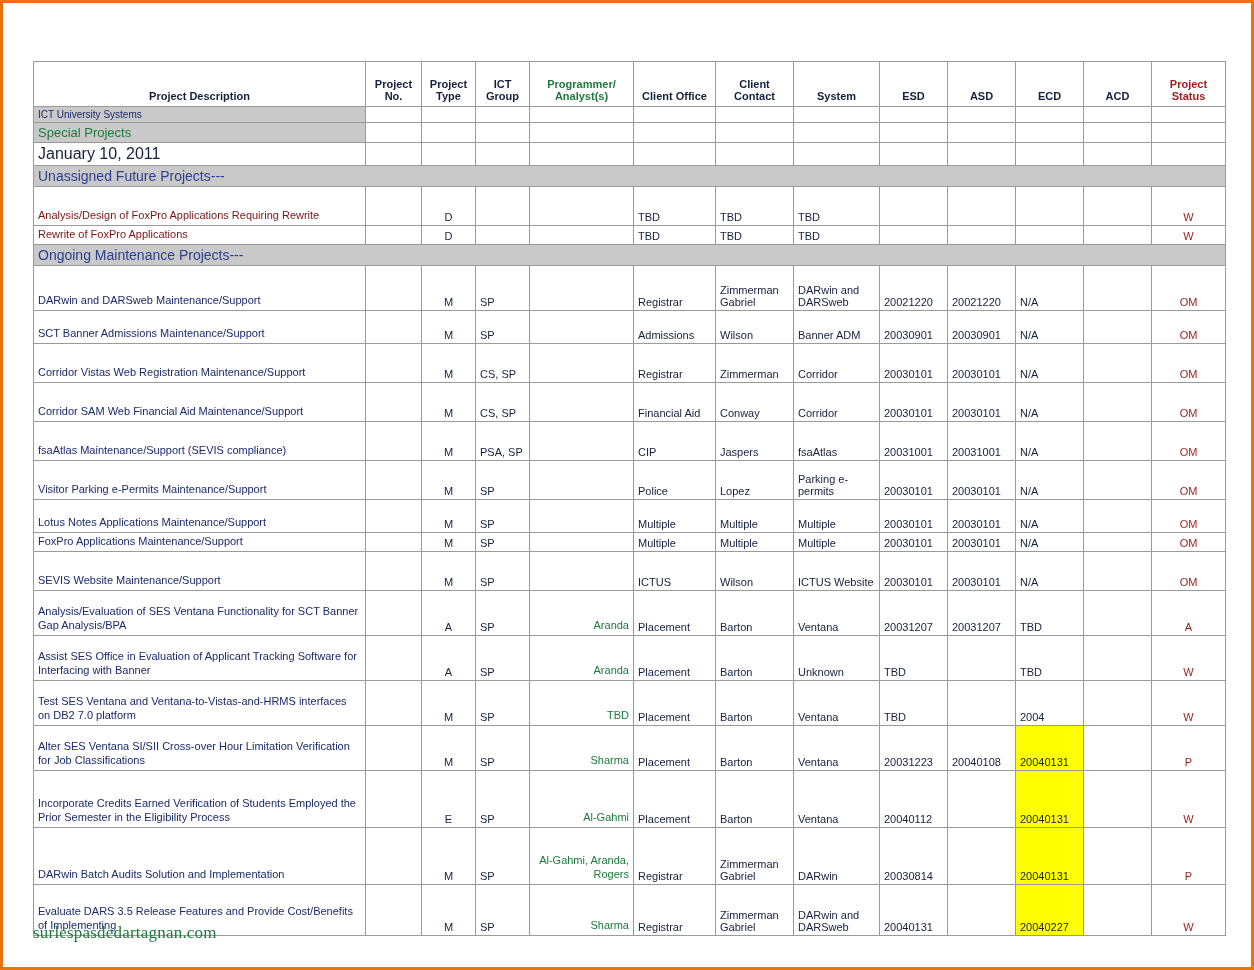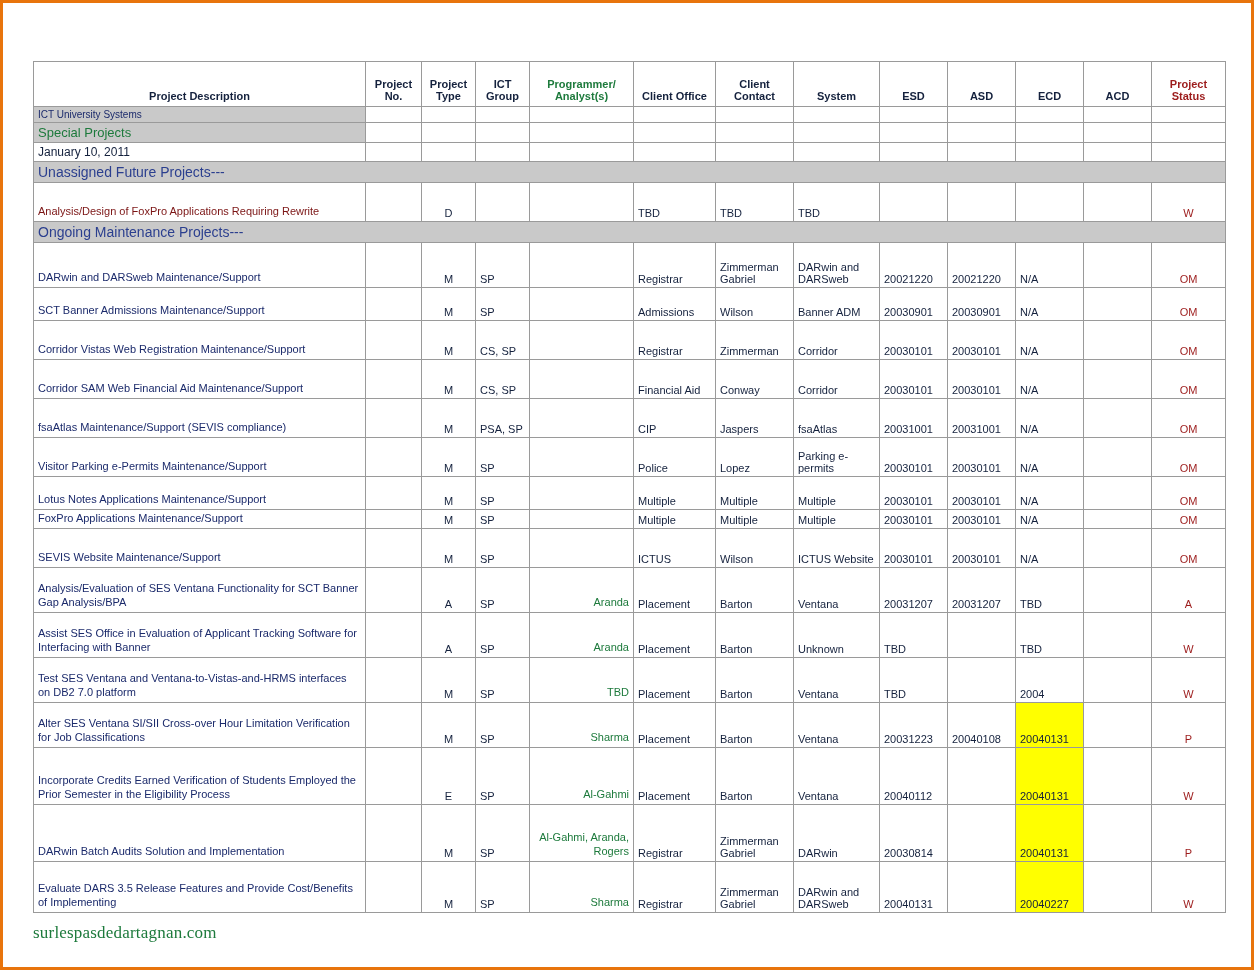--- a/index.html
+++ b/index.html
@@ -71,21 +71,21 @@
   .title-sub {
     color: #1d7a3c;
     font-weight: bold;
     font-size: 13px;
     padding-top: 2px;
     padding-bottom: 3px;
   }
   .title-date {
     color: #14213d;
     font-weight: bold;
-    font-size: 12px;
+    font-size: 16px;
     background: #ffffff !important;
     padding-top: 3px;
     padding-bottom: 3px;
   }
   tr.title-band td.blank {
     background: #ffffff;
   }
 
   thead.head th {
     text-align: center;
@@ -283,20 +283,35 @@
             <td class="left">TBD</td>
             <td class="left">TBD</td>
             <td class="left">TBD</td>
             <td class="left"></td>
             <td class="left"></td>
             <td class="left"></td>
             <td class="left"></td>
             <td class="status">W</td>
           </tr>
           <tr>
+            <td class="desc ">Rewrite of FoxPro Applications</td>
+            <td class="center"></td>
+            <td class="center">D</td>
+            <td class="left"></td>
+            <td class="prog"></td>
+            <td class="left">TBD</td>
+            <td class="left">TBD</td>
+            <td class="left">TBD</td>
+            <td class="left"></td>
+            <td class="left"></td>
+            <td class="left"></td>
+            <td class="left"></td>
+            <td class="status">W</td>
+          </tr>
+          <tr>
             <td class="section" colspan="13">Ongoing Maintenance Projects---</td>
           </tr>
           <tr class="tall-40">
             <td class="desc blue">DARwin and DARSweb Maintenance/Support</td>
             <td class="center"></td>
             <td class="center">M</td>
             <td class="left">SP</td>
             <td class="prog"></td>
             <td class="left">Registrar</td>
             <td class="left">Zimmerman Gabriel</td>

